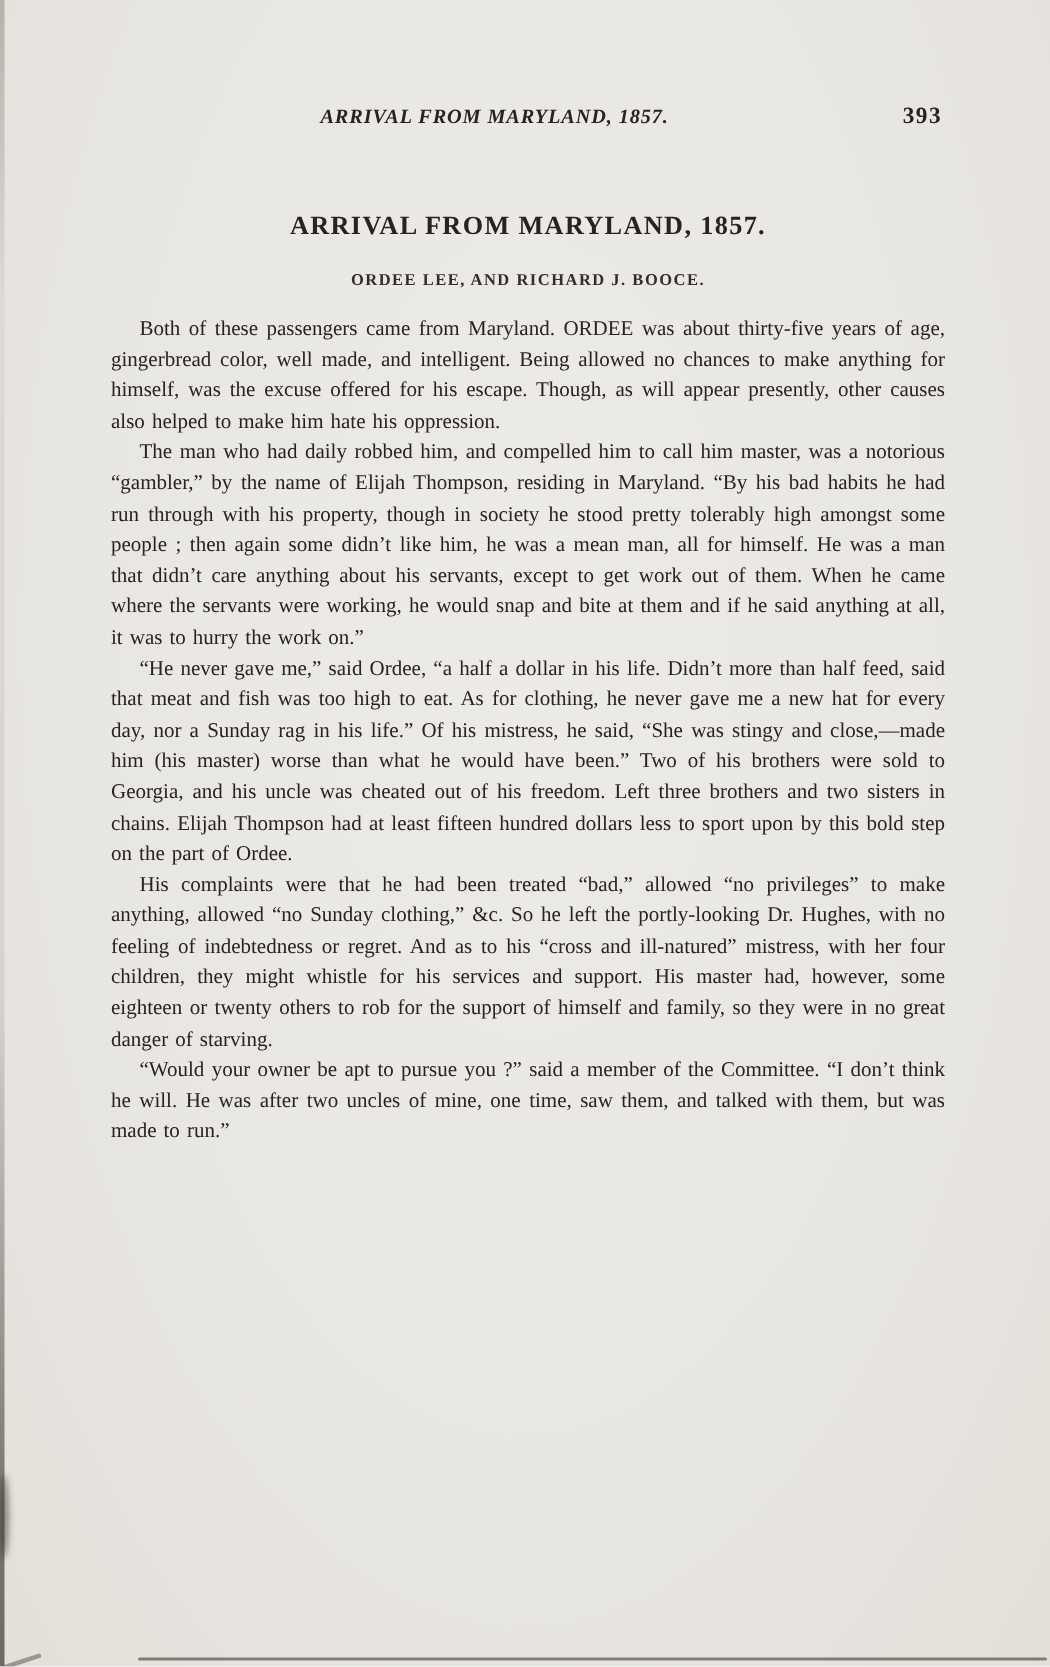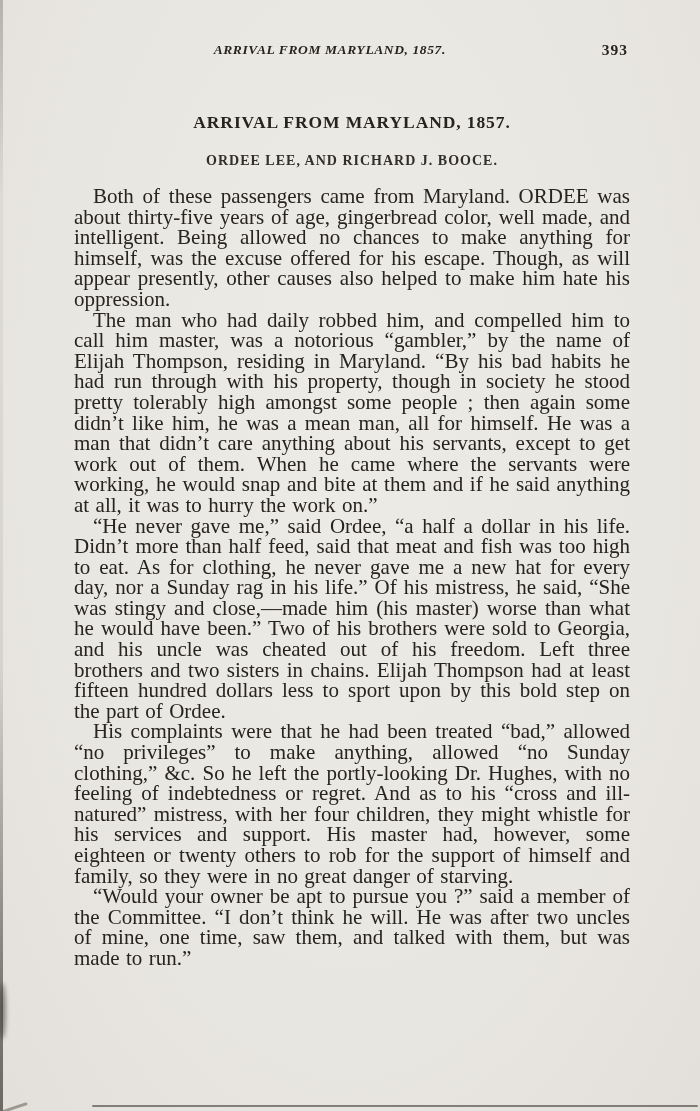--- a/index.html
+++ b/index.html
@@ -10,20 +10,21 @@
     position: relative;
     overflow: hidden;
     background: radial-gradient(ellipse at 50% 38%, #edebe6 0%, #e9e7e2 55%, #e3e0da 100%);
     font-family: "Liberation Serif", "DejaVu Serif", serif;
     color: #272320;
   }
   .page {
     position: absolute;
     inset: 0;
     padding: 42px 70px 0 74px;
+    margin-top: 28px;
   }
   .running-header {
     position: relative;
     height: 18px;
     margin-bottom: 52px;
   }
   .rh-title {
     position: absolute;
     left: 46%;
     transform: translateX(-50%);
@@ -46,30 +47,30 @@
   .article-title {
     margin: 0 0 20px 0;
     text-align: center;
     font-size: 17.5px;
     font-weight: bold;
     letter-spacing: 0.9px;
   }
   .article-subtitle {
     margin: 0 0 17px 0;
     text-align: center;
-    font-size: 14px;
+    font-size: 11px;
     font-weight: bold;
     letter-spacing: 1px;
     color: #322e2a;
   }
   .body-text p {
     margin: 0;
     text-align: justify;
     text-indent: 19px;
-    font-size: 21px;
+    font-size: 14px;
     line-height: 20.6px;
     word-spacing: 1.2px;
   }
   
   .edge-left {
     position: absolute;
     left: 0; top: 0;
     width: 3px; height: 100%;
     background: linear-gradient(180deg,
       rgba(70,64,58,0.30) 0%,

